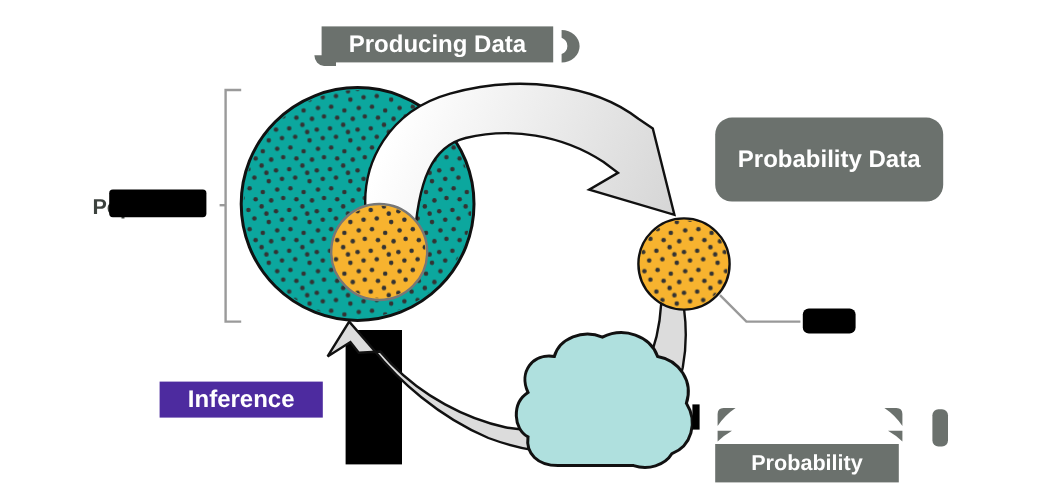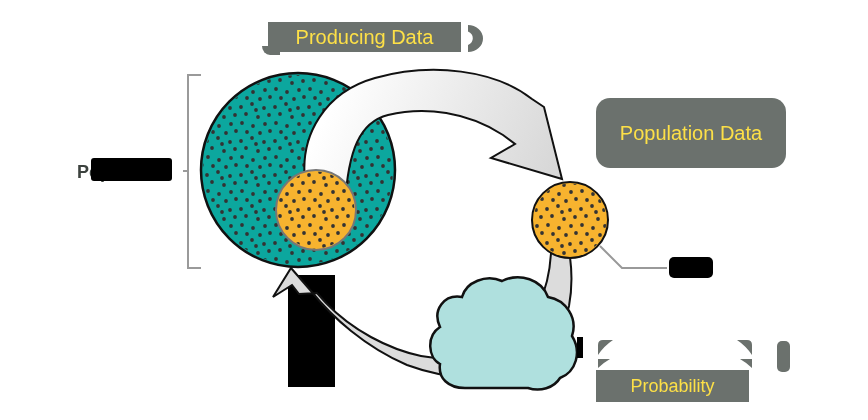--- a/index.html
+++ b/index.html
@@ -3,21 +3,21 @@
 <meta charset="utf-8">
 <style>
   html,body{margin:0;padding:0;background:#fff;}
   #stage{
     position:relative;width:868px;height:420px;background:#ffffff;
     overflow:hidden;font-family:"Liberation Sans",sans-serif;
   }
   #stage svg{position:absolute;left:0;top:0;}
   .label-box{
     position:absolute;display:flex;align-items:center;justify-content:center;
-    color:#fde047;font-weight:normal;text-align:center;line-height:1.12;
+    color:#ffffff;font-weight:bold;text-align:center;line-height:1.12;
   }
   .gray-box{background:#6b716d;}
   .box-producing{left:268px;top:22px;width:193px;height:30px;font-size:20px;}
   .box-eda{left:596px;top:98px;width:190px;height:70px;border-radius:14px;
            flex-direction:column;font-size:20px;}
   .box-probability{left:596px;top:370px;width:153px;height:32px;font-size:18px;}
   .box-inference{left:133px;top:318px;width:136px;height:30px;font-size:20px;
                  background:#4d2b9f;}
   .population-label{
     position:absolute;left:77px;top:161px;width:120px;height:22px;
@@ -135,24 +135,27 @@
     </g>
 
     <rect x="577" y="337" width="6" height="21" fill="#000"></rect>
   </svg>
 
   <div class="label-box gray-box box-producing">
     <span>Producing Data</span>
   </div>
 
   <div class="label-box gray-box box-eda">
-    <span>Population Data</span>
+    <span>Probability Data</span>
   </div>
 
   <div class="label-box gray-box box-probability">
     <span>Probability</span>
   </div>
 
+  <div class="label-box box-inference">
+    <span>Inference</span>
+  </div>
 
   <div class="population-label">Population</div>
   <div class="redaction blob-population"></div>
 
 </div>
 
 </body></html>

